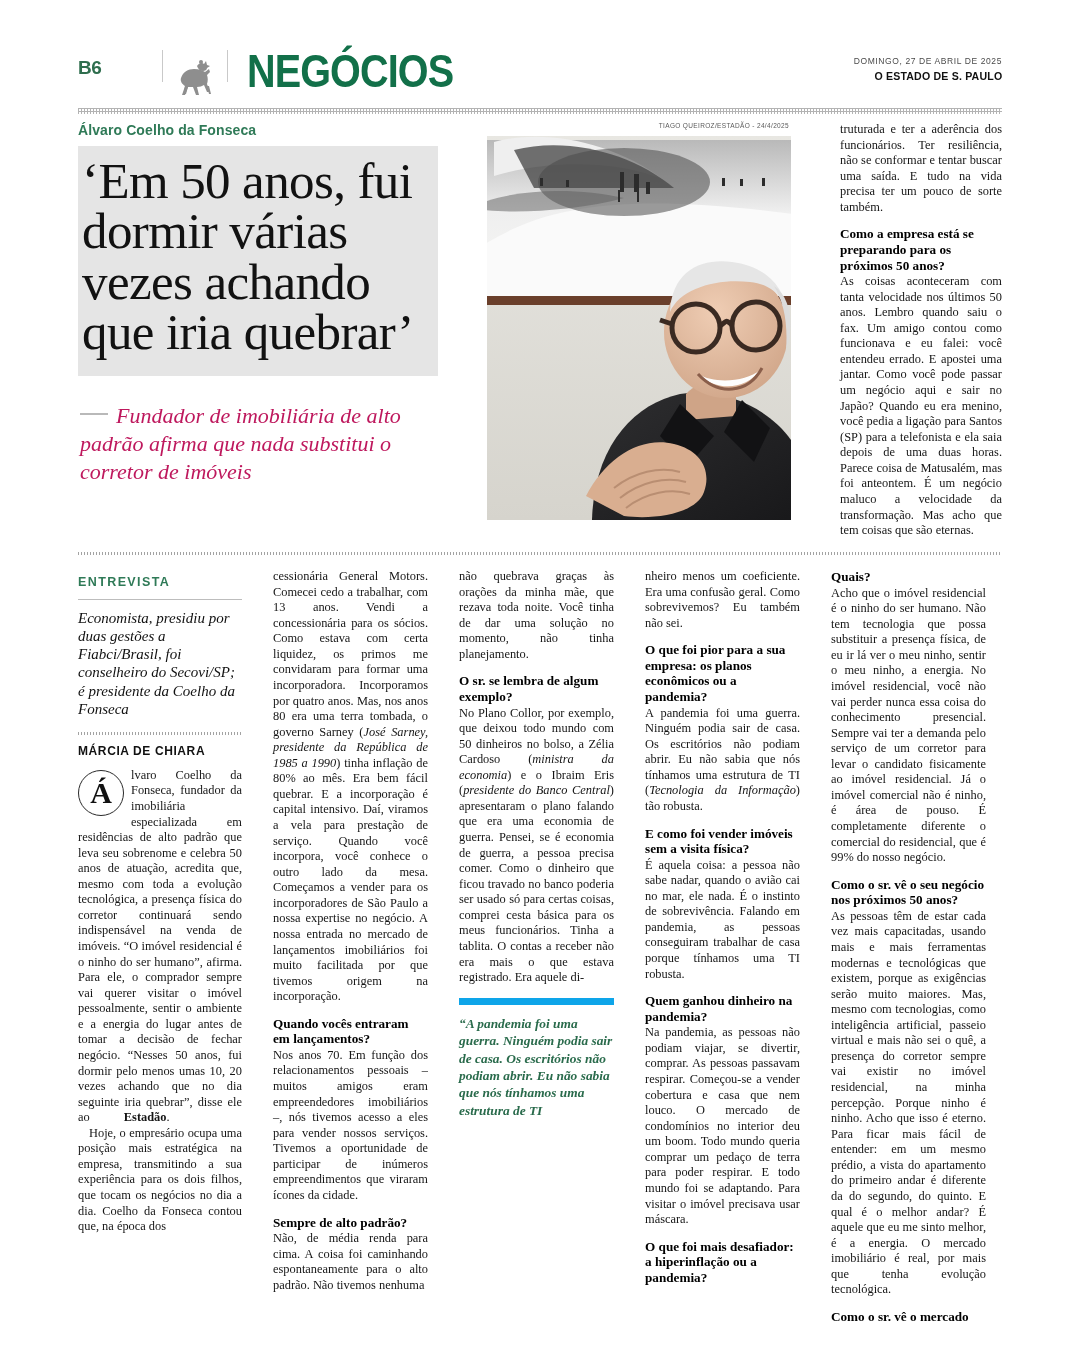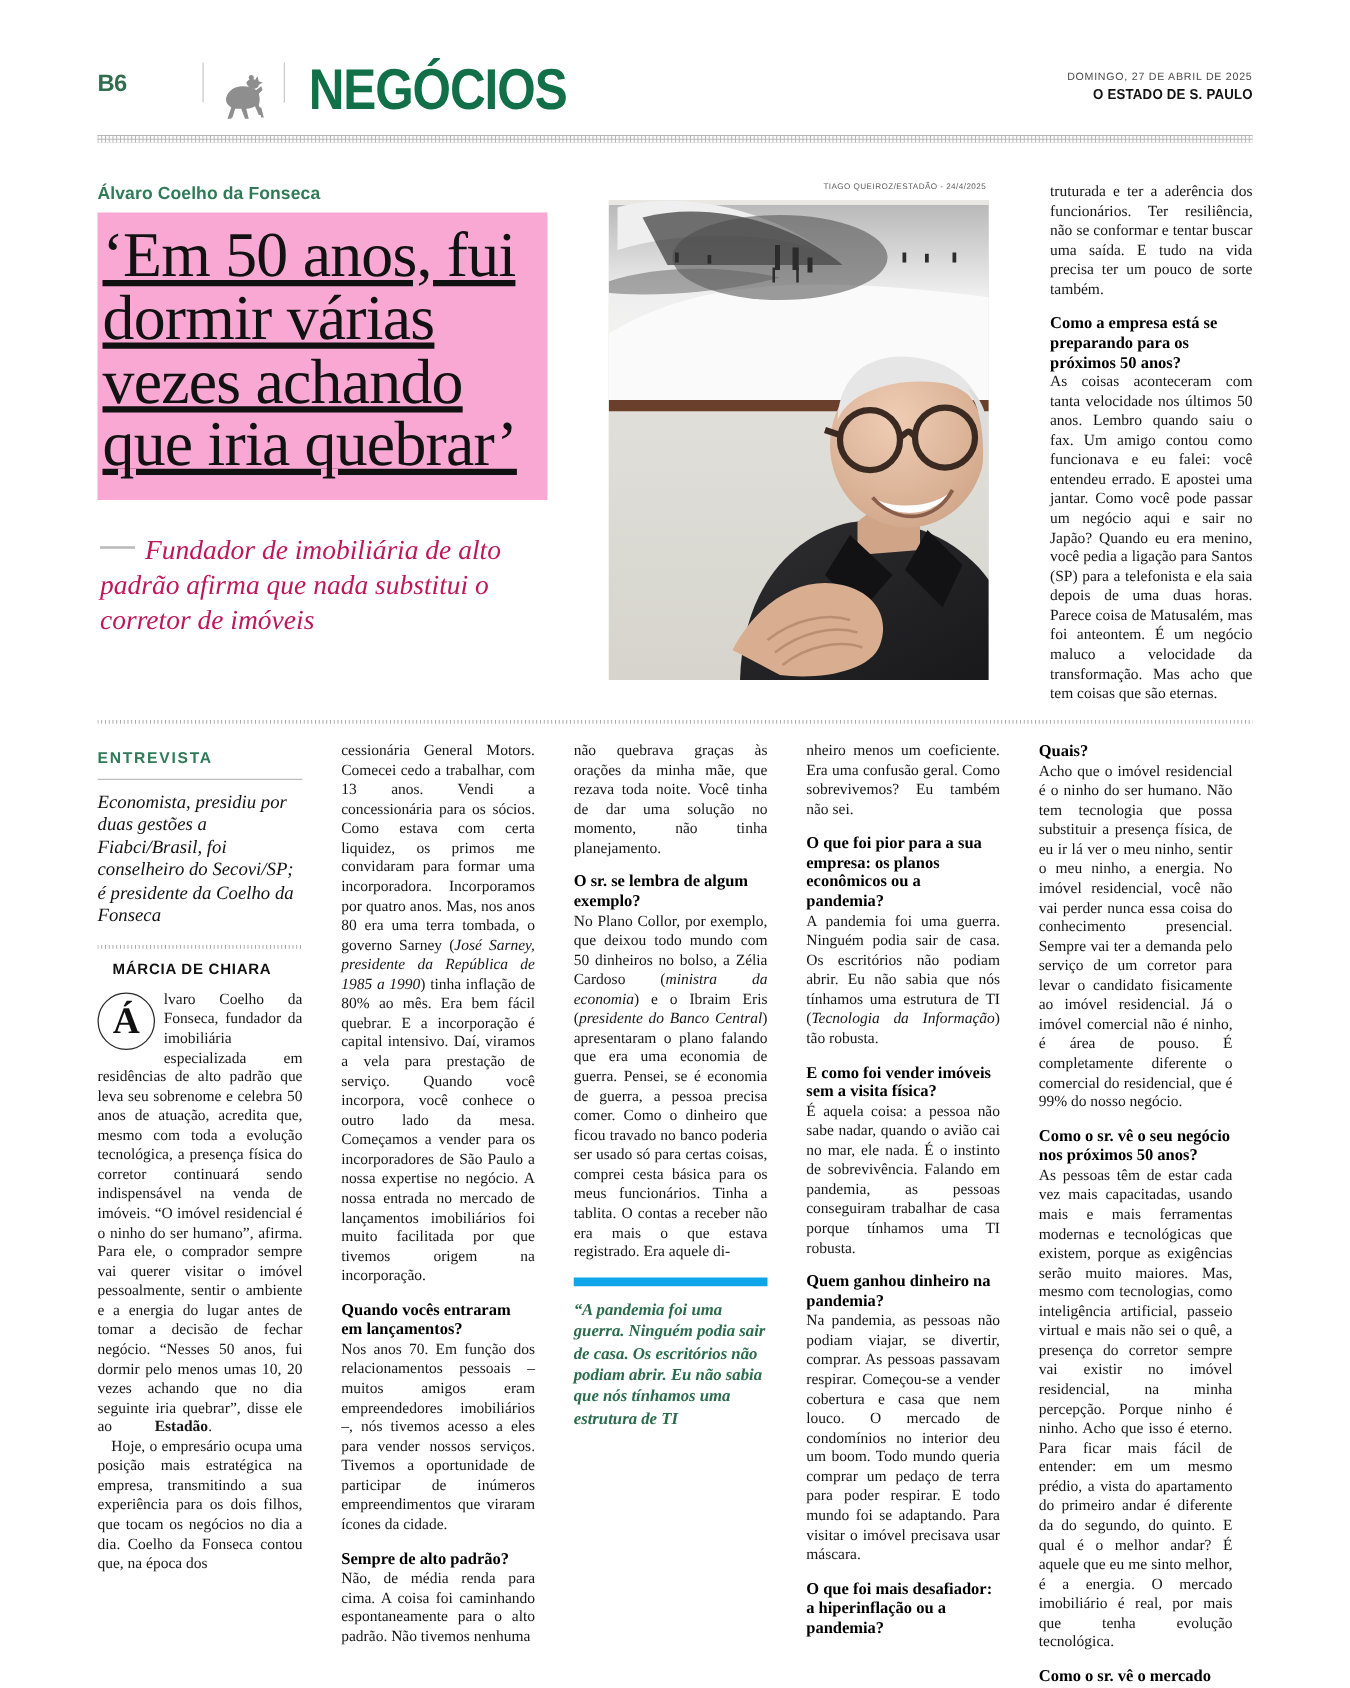--- a/index.html
+++ b/index.html
@@ -53,28 +53,28 @@
     opacity:.75;
   }
   .dotrule-thin {
     height:3px;
     background-image:repeating-linear-gradient(to right,#8c8c8c 0 1px,transparent 1px 3px);
     background-size:3px 3px;
     opacity:.8;
   }
 
   
-  .topblock { display:flex; margin-top:32px; height:410px;gap:31px; }
+  .topblock { display:flex; margin-top:8px; height:410px;gap:31px; }
   .hed-col { width:360px; flex:0 0 360px; position:relative; }
   .kicker {
     font-family:"Liberation Sans", sans-serif;
     font-weight:700; font-size:14px; color:#2f7a57;
     letter-spacing:.1px; margin-bottom:8px;
   }
-  .hed-box { background:#f9a8d4; padding:10px 8px 18px 4px;text-decoration:underline; }
+  .hed-box { background:#e5e5e5; padding:10px 8px 18px 4px; }
   .hed {
     font-family:"Liberation Serif", serif;
     font-size:51px; line-height:.99; font-weight:400;
     color:#121212; letter-spacing:-0.6px;
   }
   .deck {
     font-family:"Liberation Serif", serif;
     font-style:italic; font-size:22px; line-height:1.28;
     color:#be185d; margin-top:26px; padding-left:2px;
   }
@@ -124,21 +124,21 @@
   }
   .hairline { height:1px; background:#bdbdbd; margin:0 0 9px; }
   .bio {
     font-family:"Liberation Serif", serif;
     font-style:italic; font-weight:400; font-size:15px; line-height:1.21;
     color:#111; margin-bottom:14px;
   }
   .byline {
     font-family:"Liberation Sans", sans-serif;
     font-weight:700; font-size:12px; letter-spacing:.6px;
-    color:#111; margin:9px 12px 10px;
+    color:#111; margin:9px 0 10px;
   }
 
   
   .dropcap-wrap { position:relative; }
   .dropcap {
     float:left; width:46px; height:46px; margin:2px 7px 0 0;
     border:1.4px solid #2a2a2a; border-radius:50%;
     font-family:"Liberation Serif", serif; font-size:30px; font-weight:700;
     display:flex; align-items:center; justify-content:center; line-height:1;
     color:#111;

